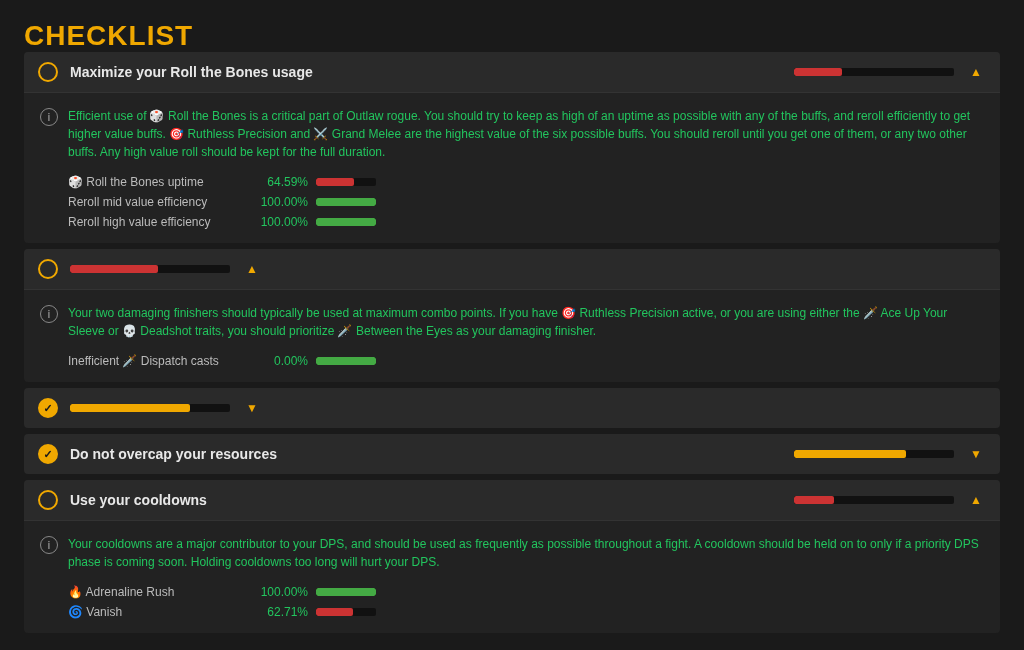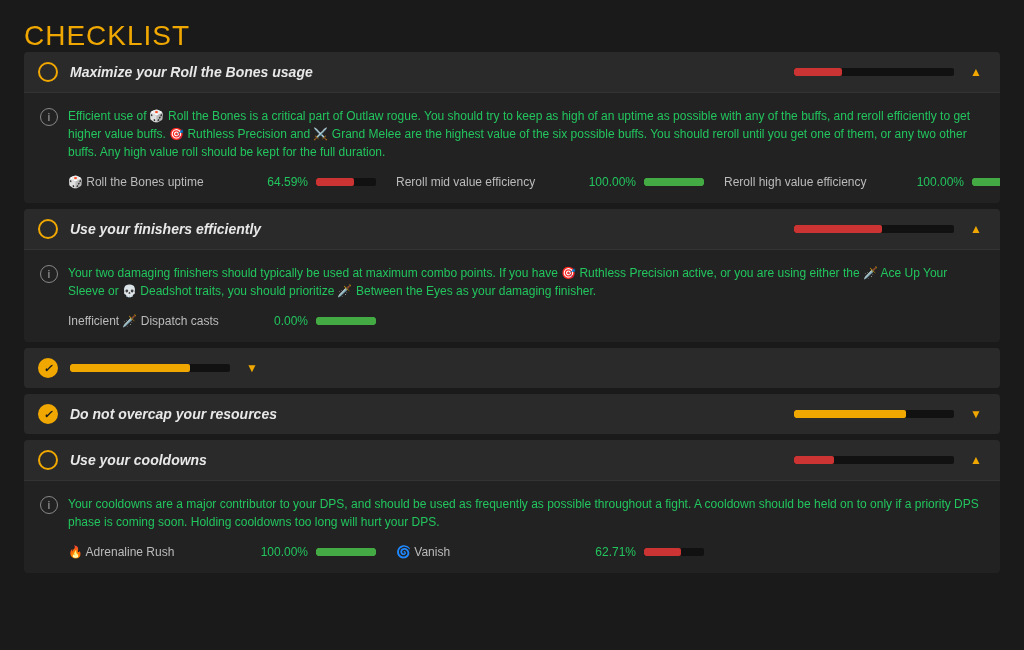--- a/index.html
+++ b/index.html
@@ -11,21 +11,21 @@
       width: 1024px;
       min-height: 650px;
       overflow: hidden;
     }
     .page {
       padding: 20px 24px;
     }
     .page-title {
       color: #f0a800;
       font-size: 28px;
-      font-weight: 400;
+      font-weight: 700;
       letter-spacing: 1px;
       text-transform: uppercase;
     }
     .page-subtitle {
       color: #888;
       font-size: 11px;
       margin-top: 4px;
       margin-bottom: 16px;
     }
 
@@ -36,21 +36,20 @@
       margin-bottom: 6px;
       overflow: hidden;
     }
     .section-header {
       display: flex;
       align-items: center;
       padding: 10px 14px;
       background: #2a2a2a;
       cursor: pointer;
       user-select: none;
-      font-style: italic;
     }
     .section-icon {
       width: 20px;
       height: 20px;
       border-radius: 50%;
       border: 2px solid #f0a800;
       margin-right: 12px;
       flex-shrink: 0;
       display: flex;
       align-items: center;
@@ -127,21 +126,21 @@
       margin-top: 1px;
     }
     .info-text {
       color: #22c55e;
       font-size: 12px;
       line-height: 1.5;
     }
 
     .stats-grid {
       display: grid;
-      grid-template-columns: 1fr 1fr 1fr;
+      grid-template-columns: 1fr;
       gap: 6px 20px;
       margin-left: 28px;
     }
     .stat-row {
       display: flex;
       align-items: center;
       gap: 8px;
     }
     .stat-label {
       color: #bbb;
@@ -212,21 +211,20 @@
               <div class="stat-bar">
                 <div class="stat-bar-fill green" style="width: 100%;"></div>
               </div>
             </div>
           </div>
         </div>
       </div>
       <div class="section">
         <div class="section-header">
           <div class="section-icon"></div>
-          <div class="section-title">Use your finishers efficiently</div>
           <div class="section-bar-container">
             <div class="bar-track">
               <div class="bar-fill red" style="width: 55%;"></div>
             </div>
           </div>
           <div class="chevron">▲</div>
         </div>
         <div class="section-body">
           <div class="info-row">
             <div class="info-icon">i</div>

